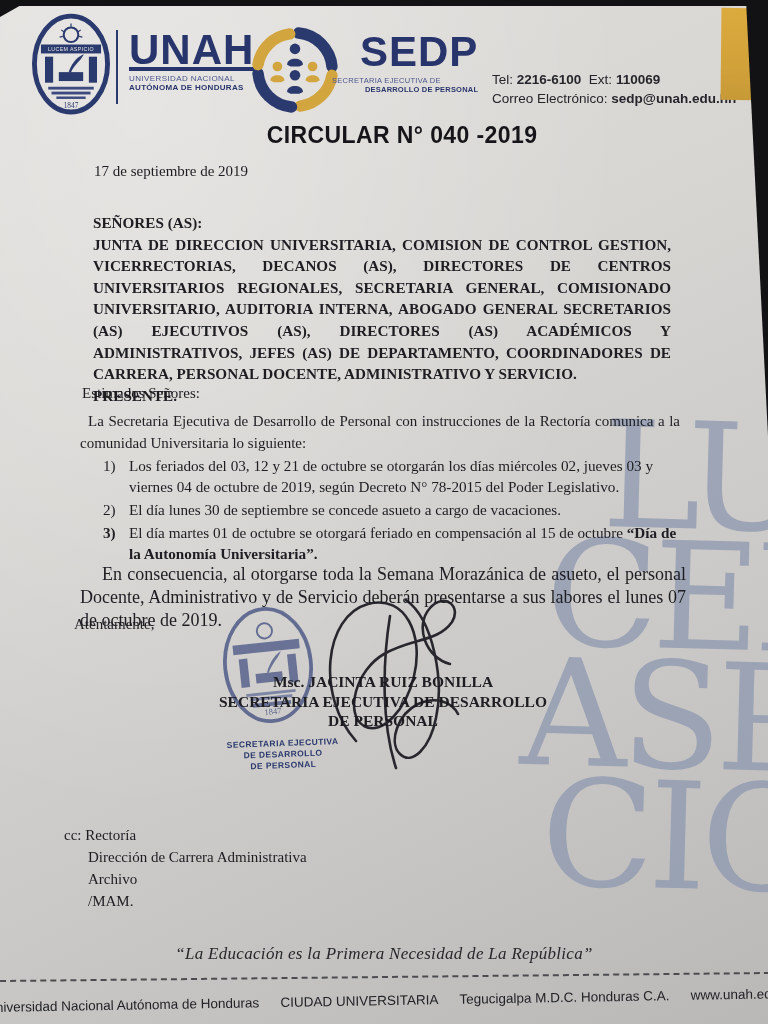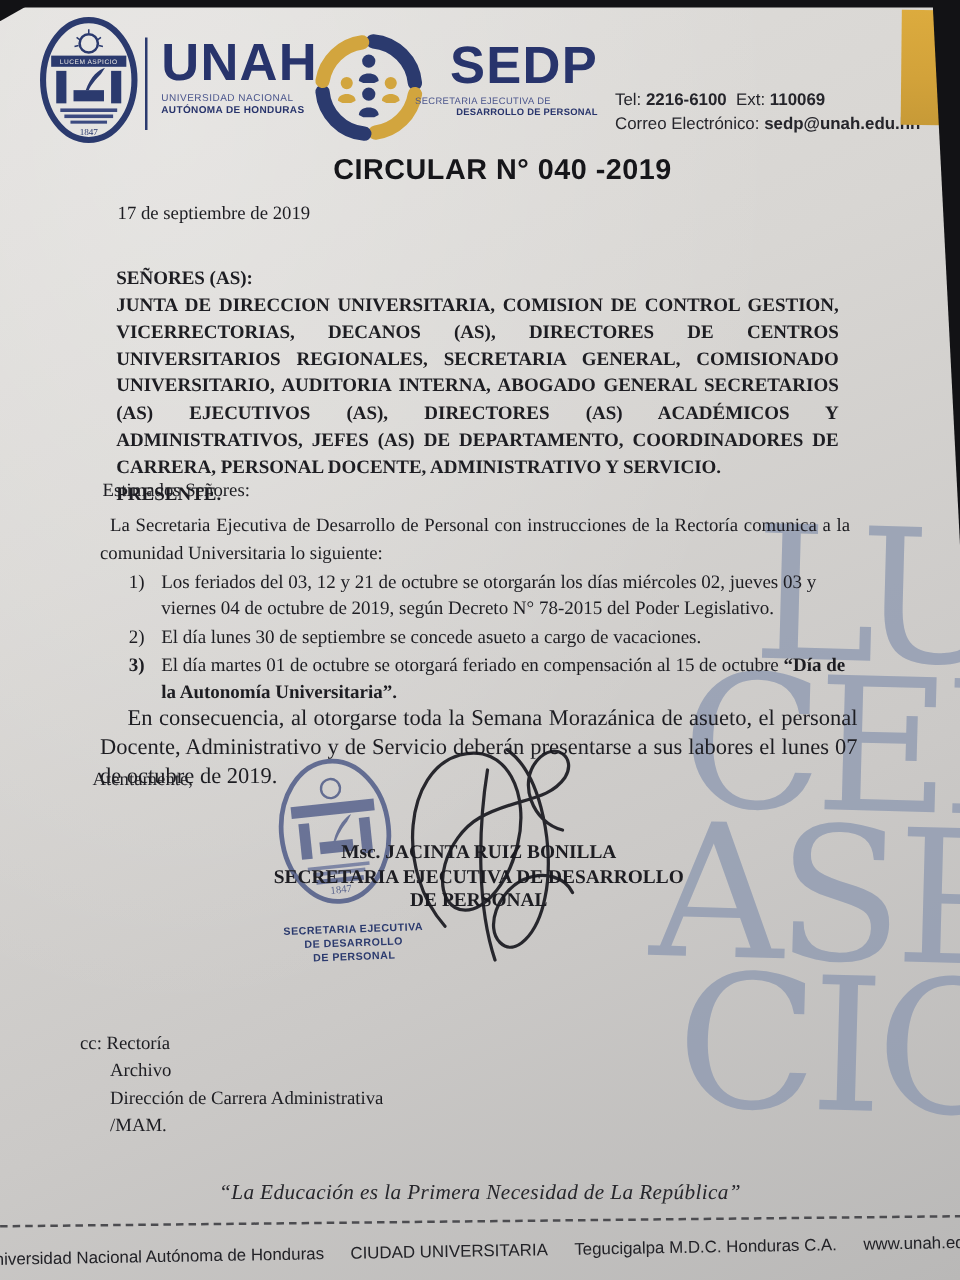--- a/index.html
+++ b/index.html
@@ -34,21 +34,21 @@
   .wm-1{margin-left:-4px;}
   .wm-2{margin-left:-26px;}
   .wm-3{margin-left:-2px;}
 
   .content{position:absolute;inset:0;z-index:3;color:#1d1d22;}
 
   
   .seal-unah{position:absolute;left:30px;top:12px;}
   .hdr-divider{position:absolute;left:116px;top:30px;width:2px;height:74px;background:#2b3a6e;}
   .unah-block{position:absolute;left:129px;top:28px;font-family:"Liberation Sans",sans-serif;color:#28346c;}
-  .unah-word{font-size:42px;font-weight:800;letter-spacing:1px;line-height:44px;}
+  .unah-word{font-size:42px;font-weight:800;letter-spacing:1px;line-height:44px;text-decoration:underline;}
   .unah-sub1{font-size:8px;color:#4a558c;letter-spacing:.4px;margin-top:2px;}
   .unah-sub2{font-size:8px;font-weight:700;letter-spacing:.3px;}
   .sedp-logo{position:absolute;left:250px;top:26px;}
   .sedp-block{position:absolute;left:332px;top:30px;font-family:"Liberation Sans",sans-serif;color:#28346c;}
   .sedp-word{font-size:42px;font-weight:800;letter-spacing:1px;line-height:44px;margin-left:28px;}
   .sedp-sub1{font-size:7.5px;color:#4a558c;letter-spacing:.3px;margin-top:2px;}
   .sedp-sub2{font-size:7.5px;font-weight:700;letter-spacing:.2px;margin-left:33px;}
   .contact{position:absolute;left:492px;top:42px;font-family:"Liberation Sans",sans-serif;
     font-size:13.5px;line-height:19px;color:#25252b;margin-top:28px;}
   .contact b{font-weight:700;}
@@ -245,22 +245,22 @@
       <svg class="scribble" width="230" height="190" viewBox="0 0 230 190">
         <path d="M70 155 C 30 110, 38 30, 82 18 C 120 8, 138 50, 128 90 C 120 124, 96 150, 78 140 C 58 128, 70 84, 98 68 C 126 52, 152 56, 166 36 C 176 20, 158 6, 144 22 C 128 40, 140 72, 164 78 M 120 14 C 148 34, 158 96, 150 132 C 144 162, 126 180, 114 168 C 102 156, 112 128, 132 118 C 150 110, 166 116, 172 128 M 104 30 C 96 80, 96 140, 110 182" fill="none" stroke="#191920" stroke-width="2.6" stroke-linecap="round" opacity=".92"></path>
       </svg>
     </div>
 
     <div class="cc-block">
       <div class="cc-first">
         <span>cc:</span>
         <span>Rectoría</span>
       </div>
+      <div class="cc-line">Dirección de Carrera Administrativa</div>
       <div class="cc-line">Archivo</div>
-      <div class="cc-line">Dirección de Carrera Administrativa</div>
       <div class="cc-line">/MAM.</div>
     </div>
 
     <div class="slogan">“La Educación es la Primera Necesidad de La República”</div>
     <div class="dash-line"></div>
     <div class="footer-bar">
       <span>Universidad Nacional Autónoma de Honduras</span>
       <span>CIUDAD UNIVERSITARIA</span>
       <span>Tegucigalpa M.D.C. Honduras C.A.</span>
       <span>www.unah.edu.hn</span>

